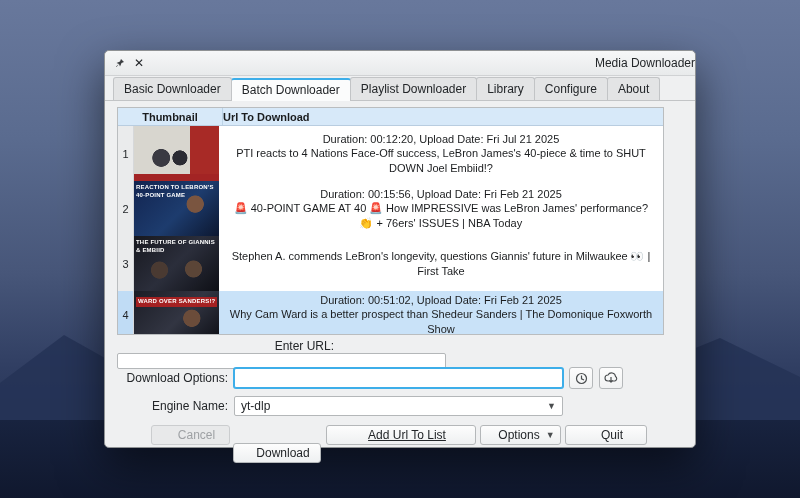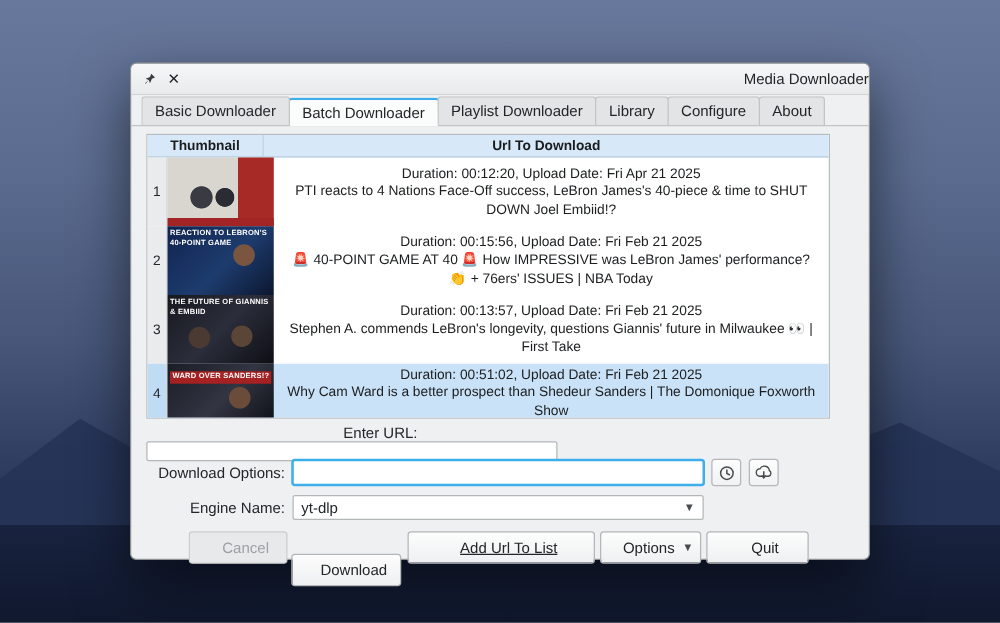--- a/index.html
+++ b/index.html
@@ -29,22 +29,22 @@
     border-bottom:1px solid #c2c4c6; }
   .tab { font-size:12px; color:#232629; padding:4px 10px 4px; background:#e3e4e5;
     border:1px solid #c2c4c6; border-bottom:none; border-radius:3px 3px 0 0; margin-right:-1px; white-space:nowrap; }
   .tab.active { background:#fbfcfc; border-top:2px solid #3daee9; padding-top:3px; margin-bottom:-1px; z-index:1;text-align:center; }
 
   
   .table { position:absolute; left:12px; top:56px; width:547px; height:228px;
     background:#fff; border:1px solid #babdbf; overflow:hidden; }
   .thead { display:flex; height:18px; background:#d7e9f9; border-bottom:1px solid #b9cde0;
     font-size:11px; font-weight:bold; color:#1a1c1e; align-items:center; }
-  .th1 { width:93px; text-align:center; border-right:1px solid #bcd3e6; line-height:18px; height:100%; }
-  .th2 { flex:1; text-align:center; }
+  .th1 { width:105px; text-align:center; border-right:1px solid #bcd3e6; line-height:18px; height:100%; }
+  .th2 { flex:1; }
   .trow { display:flex; align-items:stretch; }
   .trow.selected { background:#c9e2f8; }
   .rownum { width:16px; background:#eaebec; border-right:1px solid #d6d8da; font-size:11px; color:#232629;
     display:flex; align-items:center; justify-content:center; }
   .trow.selected .rownum { background:#c0dcf5; }
   .thumb { width:85px; position:relative; overflow:hidden; }
   .thumb .tlabel { position:absolute; left:2px; top:3px; right:2px; font-size:6px; font-weight:bold;
     color:#fff; line-height:1.25; letter-spacing:.2px; }
   .thumb.t4 .tlabel { top:6px; background:rgba(178,32,32,.9); display:inline-block; right:auto; padding:1px 2px; }
   .t1 { background:
@@ -75,21 +75,21 @@
     font-size:12px; padding:0 5px; font-family:"Liberation Sans",sans-serif; }
   .finput.focused { border:1px solid #3daee9; box-shadow:0 0 0 1px #3daee9; }
   .sq-btn { width:24px; height:22px; margin-left:6px; border:1px solid #b4b7b9; border-radius:3px;
     background:linear-gradient(#fdfdfd,#f1f2f3); display:flex; align-items:center; justify-content:center; }
   .mini-box { width:13px; height:13px; margin-left:11px; border:1px solid #cdd0d2; background:#f2f3f4; border-radius:2px; }
   .combo { width:329px; height:20px; background:#fff; border:1px solid #b4b7b9; border-radius:2px;
     display:flex; align-items:center; justify-content:space-between; font-size:12px; color:#232629; padding:0 6px; }
   .chev { font-size:9px; color:#4a4d4f; }
 
   
-  .btn { position:absolute; top:374px; height:26px; border:1px solid #b4b7b9; border-radius:3px;
+  .btn { position:absolute; top:374px; height:20px; border:1px solid #b4b7b9; border-radius:3px;
     background:linear-gradient(#fdfdfd,#eef0f1); font-size:12px; color:#232629;
     display:flex; align-items:center; justify-content:center; gap:6px;padding-left:12px; }
   .btn.disabled { color:#9ea1a4; background:#e8e9ea; border-color:#cbcdcf; }
   .b-cancel { left:46px; width:79px; }
   .b-download { left:128px; width:88px;margin-top:18px; }
   .b-add { left:221px; width:150px;text-decoration:underline; }
   .b-options { left:375px; width:81px; }
   .b-quit { left:460px; width:82px; }
 </style>
 </head>
@@ -128,21 +128,21 @@
       <div class="th1">Thumbnail</div>
       <div class="th2">Url To Download</div>
     </div>
 
     <div class="trow r1">
       <div class="rownum">1</div>
       <div class="thumb t1">
         <span class="tlabel"></span>
       </div>
       <div class="tcell">
-        <div>Duration: 00:12:20, Upload Date: Fri Apr 21 2025</div>
+        <div>Duration: 00:12:20, Upload Date: Fri Jul 21 2025</div>
         <div>PTI reacts to 4 Nations Face-Off success, LeBron James's 40-piece &amp; time to SHUT DOWN Joel Embiid!?</div>
       </div>
     </div>
 
     <div class="trow r2">
       <div class="rownum">2</div>
       <div class="thumb t2">
         <span class="tlabel">REACTION TO LEBRON'S 40-POINT GAME</span>
       </div>
       <div class="tcell">
@@ -150,21 +150,20 @@
         <div>🚨 40-POINT GAME AT 40 🚨 How IMPRESSIVE was LeBron James' performance? 👏 + 76ers' ISSUES | NBA Today</div>
       </div>
     </div>
 
     <div class="trow r3">
       <div class="rownum">3</div>
       <div class="thumb t3">
         <span class="tlabel">THE FUTURE OF GIANNIS &amp; EMBIID</span>
       </div>
       <div class="tcell">
-        <div>Duration: 00:13:57, Upload Date: Fri Feb 21 2025</div>
         <div>Stephen A. commends LeBron's longevity, questions Giannis' future in Milwaukee 👀 | First Take</div>
       </div>
     </div>
 
     <div class="trow r4 selected">
       <div class="rownum">4</div>
       <div class="thumb t4">
         <span class="tlabel">WARD OVER SANDERS!?</span>
       </div>
       <div class="tcell">

